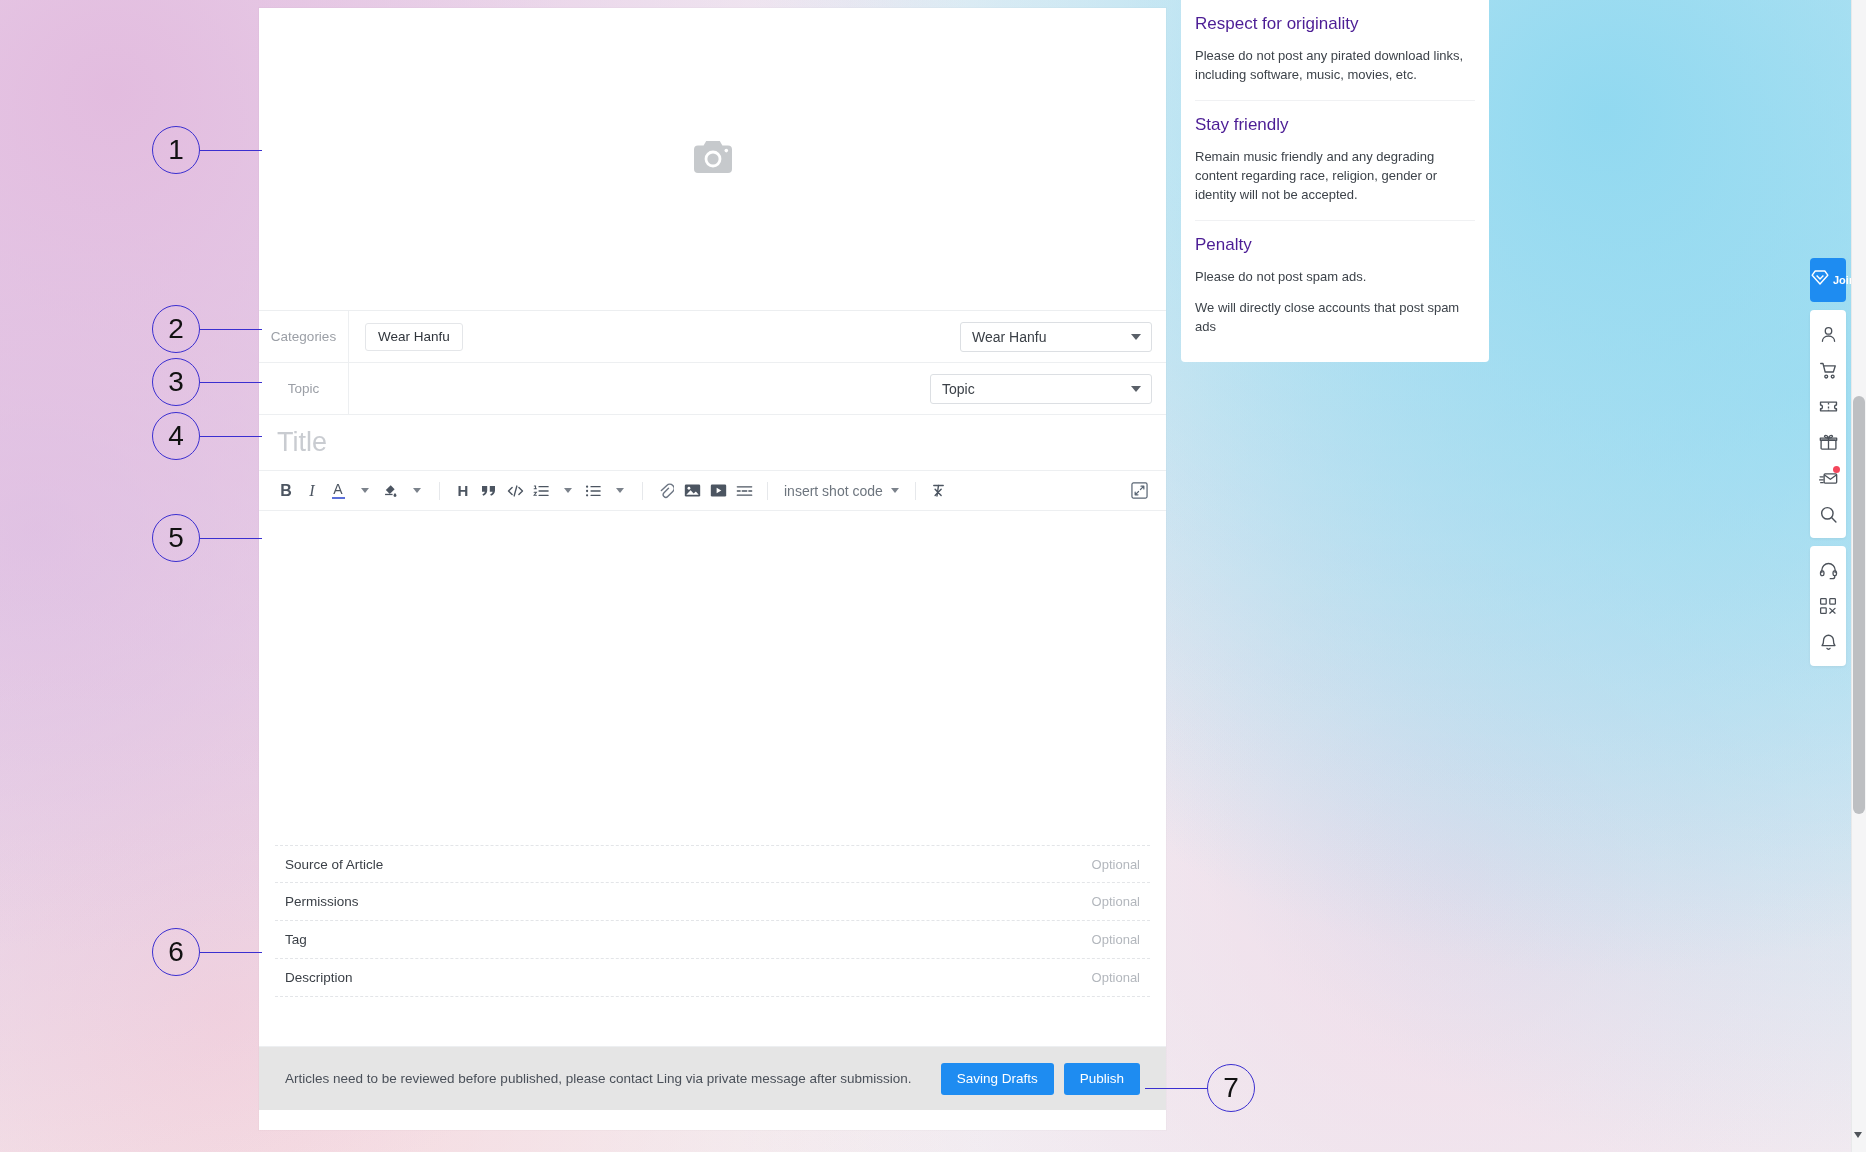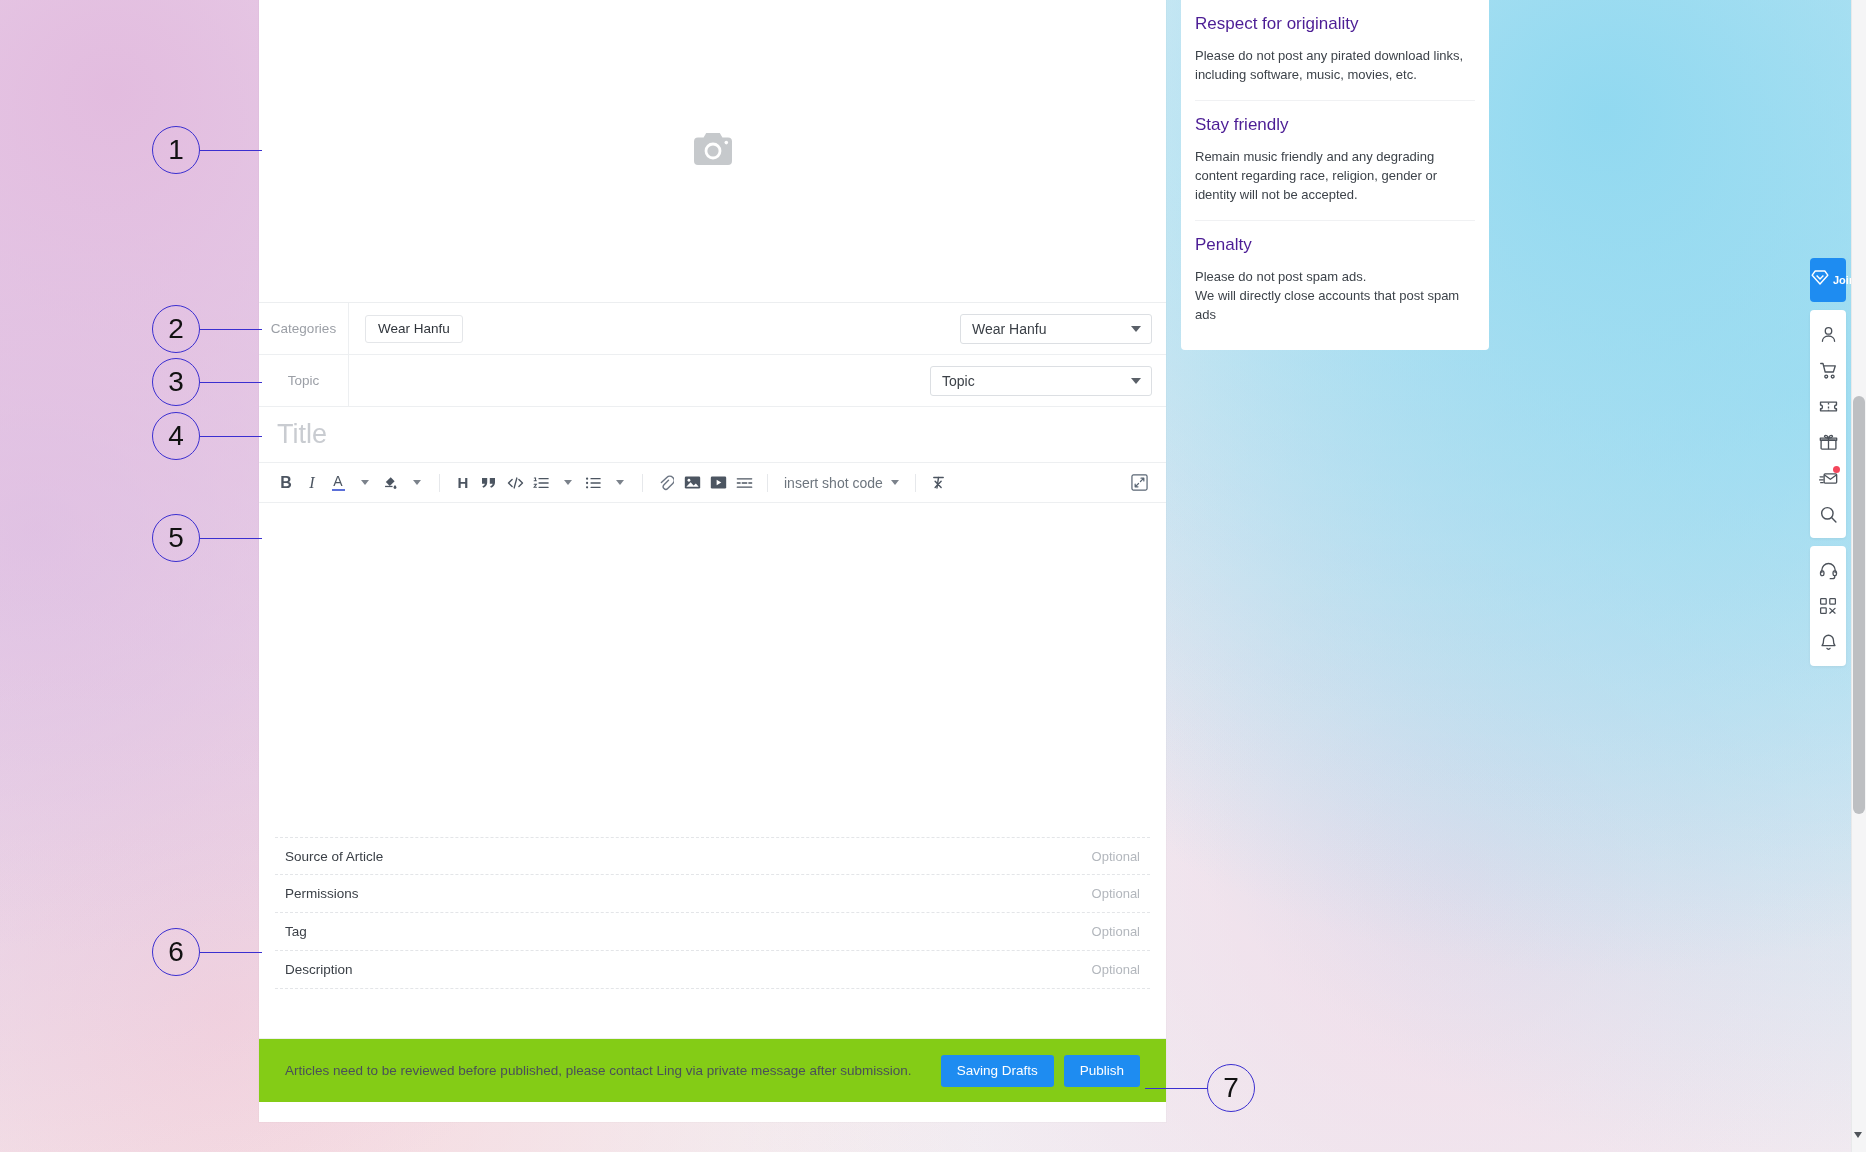--- a/index.html
+++ b/index.html
@@ -20,21 +20,21 @@
       radial-gradient(circle at 86% 10%, rgba(142,216,240,0.95) 0%, rgba(142,216,240,0) 45%),
       radial-gradient(circle at 97% 34%, rgba(167,225,243,0.85) 0%, rgba(167,225,243,0) 40%),
       radial-gradient(circle at 78% 76%, rgba(236,205,226,0.6) 0%, rgba(236,205,226,0) 45%),
       linear-gradient(145deg, #f3eef5 0%, #f2f3f5 45%, #f4f2f4 100%);
   }
 
   
   .doc-column {
     position: absolute;
     left: 259px;
-    top: 0;
+    top: 8px;
     width: 907px;
     height: 1122px;
     background: #ffffff;
     box-shadow: 0 0 0 1px rgba(0,0,0,0.015);
   }
 
   
   .cover-area {
     position: relative;
     height: 303px;
@@ -201,21 +201,21 @@
   
   .footer {
     position: absolute;
     left: 0; right: 0;
     bottom: 20px;
     height: 64px;
     border-top: 1px solid #edeff1;
     display: flex;
     align-items: center;
     padding: 0 26px;
-    background: #84cc16;
+    background: #e5e5e5;
   }
   .footer-note { font-size: 13.5px; color: #4a5059; }
   .footer-btns { margin-left: auto; display: flex; gap: 10px; }
   .btn {
     height: 32px;
     padding: 0 16px;
     border: 0;
     border-radius: 3px;
     background: #1e8cf1;
     color: #fff;
@@ -243,21 +243,21 @@
     font-size: 17px;
     font-weight: normal;
     color: #4c1d95;
     margin-bottom: 12px;
   }
   .guide-p {
     font-size: 13px;
     line-height: 19px;
     color: #3d434a;
   }
-  .guide-p + .guide-p { }
+  .guide-p + .guide-p { margin-top: 12px; }
 
   
   .rail {
     position: absolute;
     right: 20px;
     top: 258px;
     width: 36px;
     display: flex;
     flex-direction: column;
     align-items: center;

